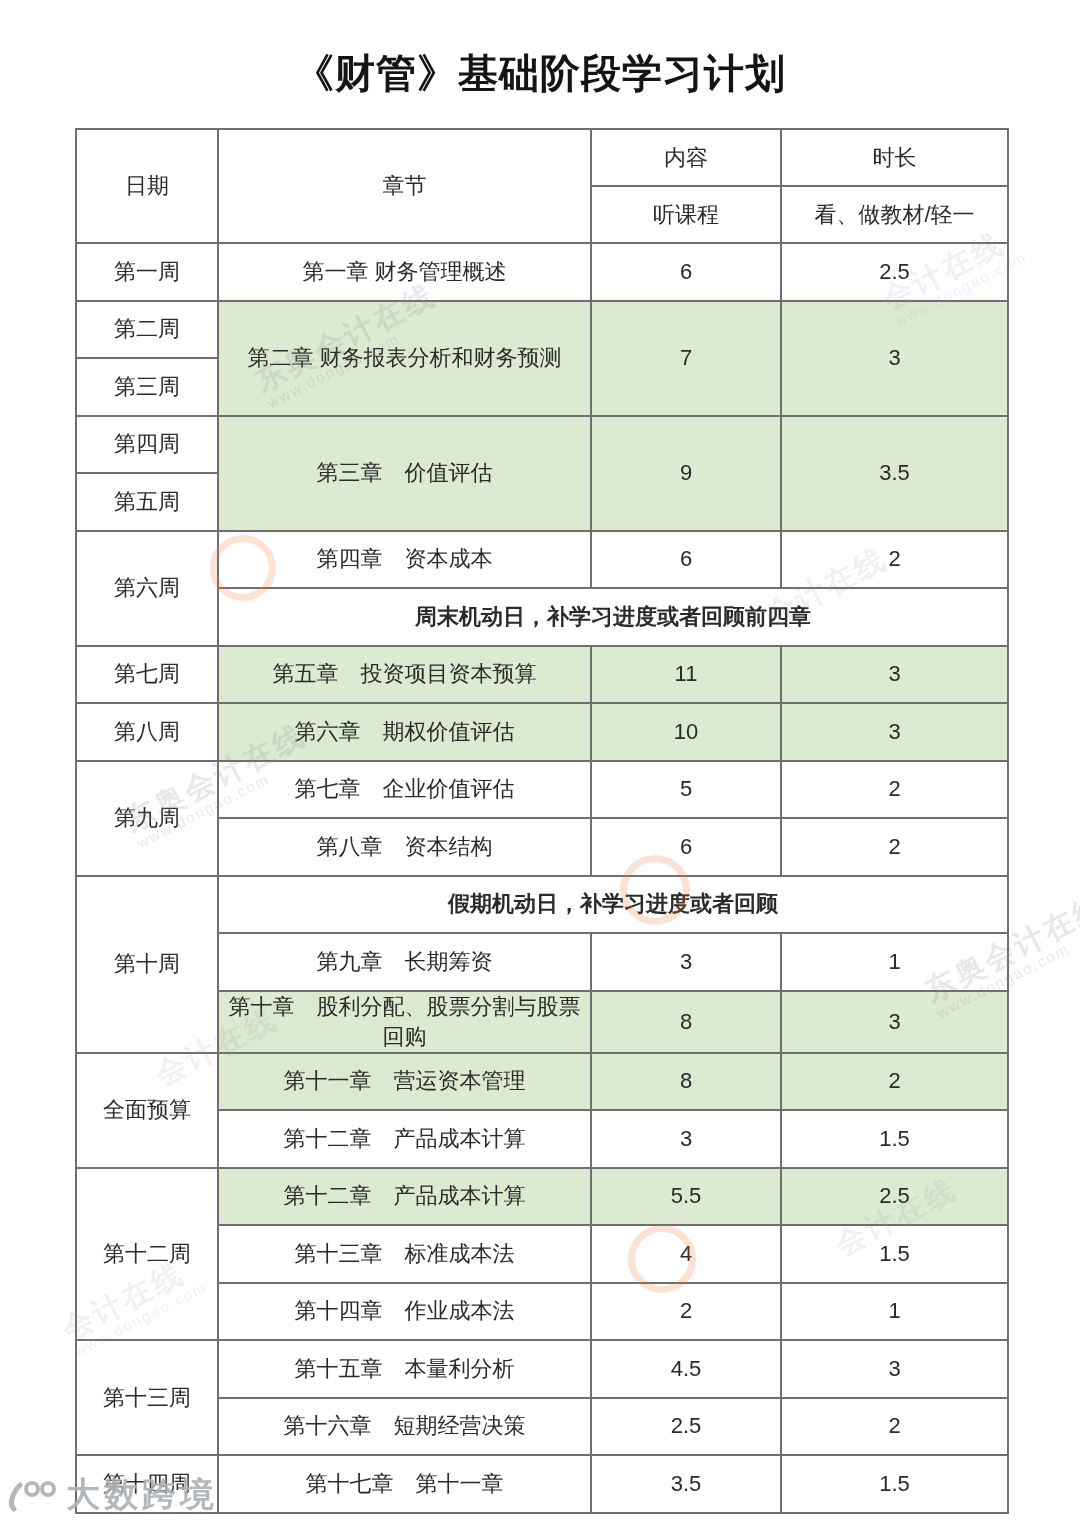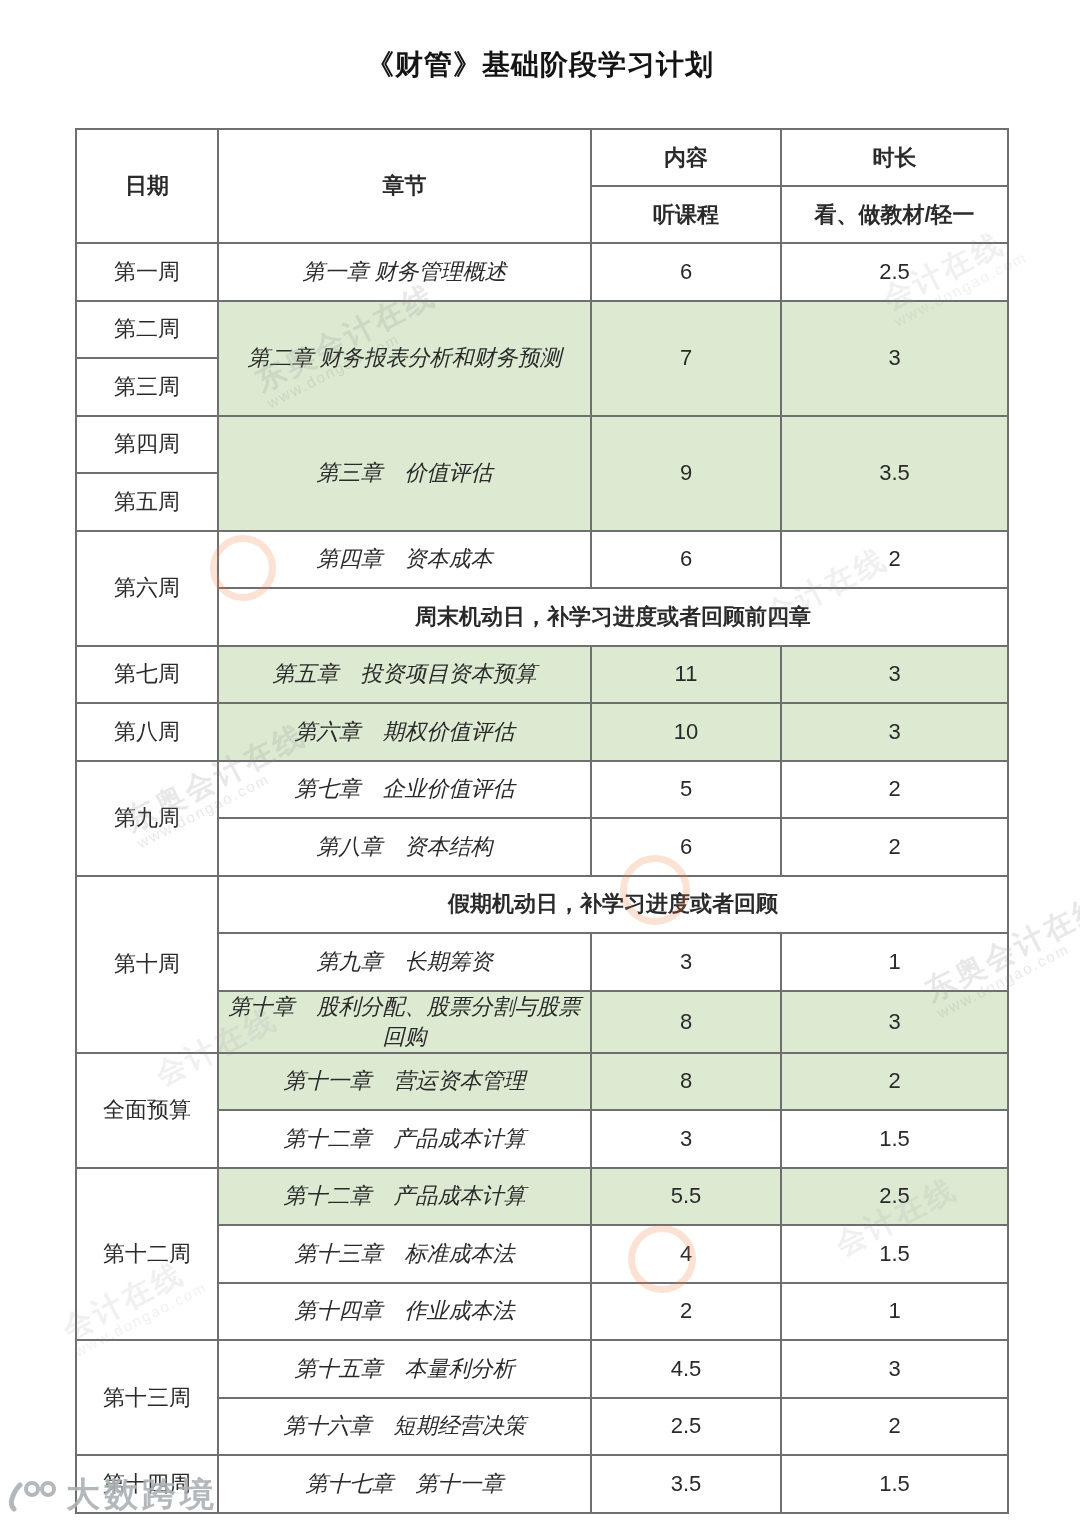--- a/index.html
+++ b/index.html
@@ -2,38 +2,38 @@
 <html><head>
 <meta charset="utf-8">
 <style>
   html,body{margin:0;padding:0;background:#ffffff;}
   .page{
     position:relative;width:1080px;height:1527px;overflow:hidden;background:#ffffff;
     font-family:"Liberation Sans","DejaVu Sans",sans-serif;
   }
   .title{
     position:absolute;top:46px;left:0;width:100%;text-align:center;
-    font-size:28px;font-weight:700;color:#141414;letter-spacing:1px;
+    font-size:40px;font-weight:700;color:#141414;letter-spacing:1px;
   }
   table.plan{
     position:absolute;left:75px;top:128px;width:932px;
     border-collapse:collapse;table-layout:fixed;background:#ffffff;
   }
   table.plan td{
     border:2px solid var(--border-gray,#6f6f6f);
     text-align:center;vertical-align:middle;
     font-size:22px;color:#2a2a2a;padding:0 4px;overflow:hidden;
   }
   tr.h{height:57px;}
   tr.d{height:57.5px;}
-  td.head{color:var(--header-green,#6f9a50);font-weight:700;font-size:23px;}
+  td.head{color:var(--header-green,#6f9a50);font-weight:400;font-size:23px;}
   td.hl{background:var(--cell-green,#dcead2);}
   td.num{font-size:24px;}
   td.note{color:var(--note-red,#cf3a32);font-size:23px;font-weight:700;}
-  td.chap{font-size:22px;font-style:italic;}
+  td.chap{font-size:22px;}
   
   .wm-layer{position:absolute;inset:0;pointer-events:none;z-index:5;}
   .wm{
     position:absolute;transform:rotate(-27deg);color:rgba(140,140,140,0.20);
     font-size:30px;font-weight:700;letter-spacing:3px;white-space:nowrap;line-height:1.1;
   }
   .wm small{display:block;font-size:15px;font-weight:400;letter-spacing:2px;}
   .wm.faint{color:rgba(150,150,150,0.14);}
   .ring{
     position:absolute;border-radius:50%;

